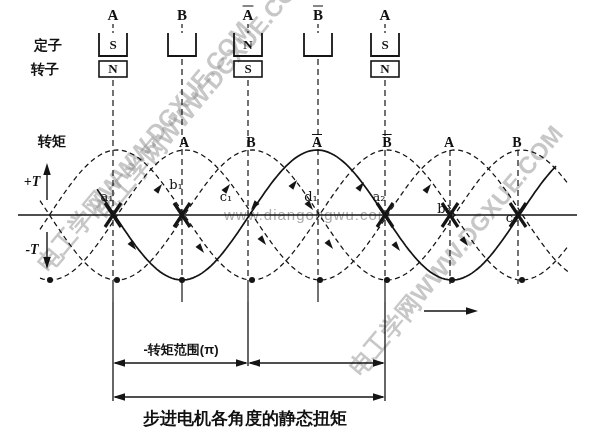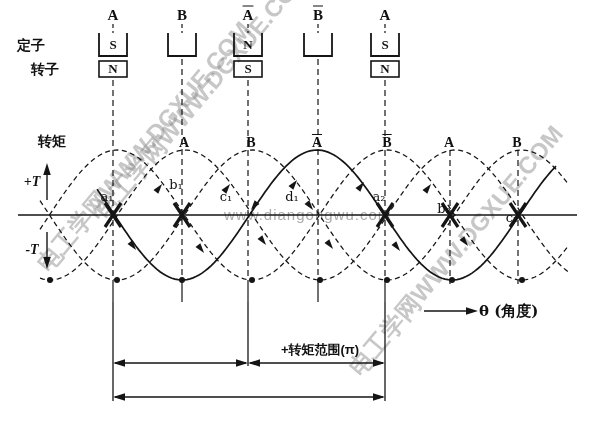--- a/index.html
+++ b/index.html
@@ -27,27 +27,27 @@
 </head>
 <body>
 
 <div id="stage">
 
   <span class="wm-h" style="left: 224px; top: 206px;">www.diangongwu.com</span>
   <span class="wm-d wm-i0" style="left: 30px; top: 258px; transform: rotate(-50deg);">电工学网WWW.DGXUE.COM</span>
   <span class="wm-d wm-i1" style="left: 88px; top: 205px; transform: rotate(-50deg);">电工学网WWW.DGXUE.COM</span>
   <span class="wm-d wm-i2" style="left: 342px; top: 362px; transform: rotate(-50deg);">电工学网WWW.DGXUE.COM</span>
 
-  <span class="lbl cn" style="left:31px;top:46px">定子</span>
+  <span class="lbl cn" style="left:48px;top:46px">定子</span>
   <span class="lbl cn" style="left:45px;top:70px">转子</span>
   <span class="lbl cn" style="left:52px;top:142px">转矩</span>
   <span class="lbl tlab" style="left:32px;top:182px">+T</span>
   <span class="lbl tlab" style="left:32px;top:250px">-T</span>
-  <span class="lbl theta" style="left:479px;top:311px;transform:translate(0,-50%)">θ (角度)</span>
-  <span class="lbl cn range" style="left:320px;top:350px">+转矩范围(π)</span>
+  <span class="lbl cn range" style="left:181px;top:350px">-转矩范围(π)</span>
+  <span class="lbl cn caption" style="left:245px;top:418px">步进电机各角度的静态扭矩</span>
 
   <svg id="art" width="600" height="442">
       <path d="M40.0,229.3L43.0,224.8L46.0,220.3L49.0,215.8L52.0,211.2L55.0,206.7L58.0,202.2L61.0,197.8L64.0,193.5L67.0,189.3L70.0,185.2L73.0,181.2L76.0,177.4L79.0,173.8L82.0,170.4L85.0,167.2L88.0,164.2L91.0,161.5L94.0,159.1L97.0,156.9L100.0,155.0L103.0,153.4L106.0,152.1L109.0,151.1L112.0,150.4L115.0,150.1L118.0,150.0L121.0,150.3L124.0,150.9L127.0,151.8L130.0,153.0L133.0,154.5L136.0,156.3L139.0,158.3L142.0,160.7L145.0,163.3L148.0,166.2L151.0,169.3L154.0,172.6L157.0,176.2L160.0,179.9L163.0,183.8L166.0,187.9L169.0,192.1L172.0,196.4L175.0,200.7L178.0,205.2L181.0,209.7L184.0,214.2L187.0,218.8L190.0,223.3L193.0,227.8L196.0,232.2L199.0,236.5L202.0,240.7L205.0,244.8L208.0,248.8L211.0,252.6L214.0,256.2L217.0,259.6L220.0,262.8L223.0,265.8L226.0,268.5L229.0,270.9L232.0,273.1L235.0,275.0L238.0,276.6L241.0,277.9L244.0,278.9L247.0,279.6L250.0,279.9L253.0,280.0L256.0,279.7L259.0,279.1L262.0,278.2L265.0,277.0L268.0,275.5L271.0,273.7L274.0,271.7L277.0,269.3L280.0,266.7L283.0,263.8L286.0,260.7L289.0,257.4L292.0,253.8L295.0,250.1L298.0,246.2L301.0,242.1L304.0,237.9L307.0,233.6L310.0,229.3L313.0,224.8L316.0,220.3L319.0,215.8L322.0,211.2L325.0,206.7L328.0,202.2L331.0,197.8L334.0,193.5L337.0,189.3L340.0,185.2L343.0,181.2L346.0,177.4L349.0,173.8L352.0,170.4L355.0,167.2L358.0,164.2L361.0,161.5L364.0,159.1L367.0,156.9L370.0,155.0L373.0,153.4L376.0,152.1L379.0,151.1L382.0,150.4L385.0,150.1L388.0,150.0L391.0,150.3L394.0,150.9L397.0,151.8L400.0,153.0L403.0,154.5L406.0,156.3L409.0,158.3L412.0,160.7L415.0,163.3L418.0,166.2L421.0,169.3L424.0,172.6L427.0,176.2L430.0,179.9L433.0,183.8L436.0,187.9L439.0,192.1L442.0,196.4L445.0,200.7L448.0,205.2L451.0,209.7L454.0,214.2L457.0,218.8L460.0,223.3L463.0,227.8L466.0,232.2L469.0,236.5L472.0,240.7L475.0,244.8L478.0,248.8L481.0,252.6L484.0,256.2L487.0,259.6L490.0,262.8L493.0,265.8L496.0,268.5L499.0,270.9L502.0,273.1L505.0,275.0L508.0,276.6L511.0,277.9L514.0,278.9L517.0,279.6L520.0,279.9L523.0,280.0L526.0,279.7L529.0,279.1L532.0,278.2L535.0,277.0L538.0,275.5L541.0,273.7L544.0,271.7L547.0,269.3L550.0,266.7L553.0,263.8L556.0,260.7L559.0,257.4L562.0,253.8L565.0,250.1L568.0,246.2" fill="none" stroke="#151515" stroke-width="1.25" stroke-dasharray="5,3.5"></path>
       <path d="M40.0,278.2L43.0,279.1L46.0,279.7L49.0,280.0L52.0,279.9L55.0,279.6L58.0,278.9L61.0,277.9L64.0,276.6L67.0,275.0L70.0,273.1L73.0,270.9L76.0,268.5L79.0,265.8L82.0,262.8L85.0,259.6L88.0,256.2L91.0,252.6L94.0,248.8L97.0,244.8L100.0,240.7L103.0,236.5L106.0,232.2L109.0,227.8L112.0,223.3L115.0,218.8L118.0,214.2L121.0,209.7L124.0,205.2L127.0,200.7L130.0,196.4L133.0,192.1L136.0,187.9L139.0,183.8L142.0,179.9L145.0,176.2L148.0,172.6L151.0,169.3L154.0,166.2L157.0,163.3L160.0,160.7L163.0,158.3L166.0,156.3L169.0,154.5L172.0,153.0L175.0,151.8L178.0,150.9L181.0,150.3L184.0,150.0L187.0,150.1L190.0,150.4L193.0,151.1L196.0,152.1L199.0,153.4L202.0,155.0L205.0,156.9L208.0,159.1L211.0,161.5L214.0,164.2L217.0,167.2L220.0,170.4L223.0,173.8L226.0,177.4L229.0,181.2L232.0,185.2L235.0,189.3L238.0,193.5L241.0,197.8L244.0,202.2L247.0,206.7L250.0,211.2L253.0,215.8L256.0,220.3L259.0,224.8L262.0,229.3L265.0,233.6L268.0,237.9L271.0,242.1L274.0,246.2L277.0,250.1L280.0,253.8L283.0,257.4L286.0,260.7L289.0,263.8L292.0,266.7L295.0,269.3L298.0,271.7L301.0,273.7L304.0,275.5L307.0,277.0L310.0,278.2L313.0,279.1L316.0,279.7L319.0,280.0L322.0,279.9L325.0,279.6L328.0,278.9L331.0,277.9L334.0,276.6L337.0,275.0L340.0,273.1L343.0,270.9L346.0,268.5L349.0,265.8L352.0,262.8L355.0,259.6L358.0,256.2L361.0,252.6L364.0,248.8L367.0,244.8L370.0,240.7L373.0,236.5L376.0,232.2L379.0,227.8L382.0,223.3L385.0,218.8L388.0,214.2L391.0,209.7L394.0,205.2L397.0,200.7L400.0,196.4L403.0,192.1L406.0,187.9L409.0,183.8L412.0,179.9L415.0,176.2L418.0,172.6L421.0,169.3L424.0,166.2L427.0,163.3L430.0,160.7L433.0,158.3L436.0,156.3L439.0,154.5L442.0,153.0L445.0,151.8L448.0,150.9L451.0,150.3L454.0,150.0L457.0,150.1L460.0,150.4L463.0,151.1L466.0,152.1L469.0,153.4L472.0,155.0L475.0,156.9L478.0,159.1L481.0,161.5L484.0,164.2L487.0,167.2L490.0,170.4L493.0,173.8L496.0,177.4L499.0,181.2L502.0,185.2L505.0,189.3L508.0,193.5L511.0,197.8L514.0,202.2L517.0,206.7L520.0,211.2L523.0,215.8L526.0,220.3L529.0,224.8L532.0,229.3L535.0,233.6L538.0,237.9L541.0,242.1L544.0,246.2L547.0,250.1L550.0,253.8L553.0,257.4L556.0,260.7L559.0,263.8L562.0,266.7L565.0,269.3L568.0,271.7" fill="none" stroke="#151515" stroke-width="1.25" stroke-dasharray="5,3.5"></path>
       <path d="M40.0,200.7L43.0,205.2L46.0,209.7L49.0,214.2L52.0,218.8L55.0,223.3L58.0,227.8L61.0,232.2L64.0,236.5L67.0,240.7L70.0,244.8L73.0,248.8L76.0,252.6L79.0,256.2L82.0,259.6L85.0,262.8L88.0,265.8L91.0,268.5L94.0,270.9L97.0,273.1L100.0,275.0L103.0,276.6L106.0,277.9L109.0,278.9L112.0,279.6L115.0,279.9L118.0,280.0L121.0,279.7L124.0,279.1L127.0,278.2L130.0,277.0L133.0,275.5L136.0,273.7L139.0,271.7L142.0,269.3L145.0,266.7L148.0,263.8L151.0,260.7L154.0,257.4L157.0,253.8L160.0,250.1L163.0,246.2L166.0,242.1L169.0,237.9L172.0,233.6L175.0,229.3L178.0,224.8L181.0,220.3L184.0,215.8L187.0,211.2L190.0,206.7L193.0,202.2L196.0,197.8L199.0,193.5L202.0,189.3L205.0,185.2L208.0,181.2L211.0,177.4L214.0,173.8L217.0,170.4L220.0,167.2L223.0,164.2L226.0,161.5L229.0,159.1L232.0,156.9L235.0,155.0L238.0,153.4L241.0,152.1L244.0,151.1L247.0,150.4L250.0,150.1L253.0,150.0L256.0,150.3L259.0,150.9L262.0,151.8L265.0,153.0L268.0,154.5L271.0,156.3L274.0,158.3L277.0,160.7L280.0,163.3L283.0,166.2L286.0,169.3L289.0,172.6L292.0,176.2L295.0,179.9L298.0,183.8L301.0,187.9L304.0,192.1L307.0,196.4L310.0,200.7L313.0,205.2L316.0,209.7L319.0,214.2L322.0,218.8L325.0,223.3L328.0,227.8L331.0,232.2L334.0,236.5L337.0,240.7L340.0,244.8L343.0,248.8L346.0,252.6L349.0,256.2L352.0,259.6L355.0,262.8L358.0,265.8L361.0,268.5L364.0,270.9L367.0,273.1L370.0,275.0L373.0,276.6L376.0,277.9L379.0,278.9L382.0,279.6L385.0,279.9L388.0,280.0L391.0,279.7L394.0,279.1L397.0,278.2L400.0,277.0L403.0,275.5L406.0,273.7L409.0,271.7L412.0,269.3L415.0,266.7L418.0,263.8L421.0,260.7L424.0,257.4L427.0,253.8L430.0,250.1L433.0,246.2L436.0,242.1L439.0,237.9L442.0,233.6L445.0,229.3L448.0,224.8L451.0,220.3L454.0,215.8L457.0,211.2L460.0,206.7L463.0,202.2L466.0,197.8L469.0,193.5L472.0,189.3L475.0,185.2L478.0,181.2L481.0,177.4L484.0,173.8L487.0,170.4L490.0,167.2L493.0,164.2L496.0,161.5L499.0,159.1L502.0,156.9L505.0,155.0L508.0,153.4L511.0,152.1L514.0,151.1L517.0,150.4L520.0,150.1L523.0,150.0L526.0,150.3L529.0,150.9L532.0,151.8L535.0,153.0L538.0,154.5L541.0,156.3L544.0,158.3L547.0,160.7L550.0,163.3L553.0,166.2L556.0,169.3L559.0,172.6L562.0,176.2L565.0,179.9L568.0,183.8" fill="none" stroke="#151515" stroke-width="1.25" stroke-dasharray="5,3.5"></path>
       <path d="M97.0,189.3L100.0,193.5L103.0,197.8L106.0,202.2L109.0,206.7L112.0,211.2L115.0,215.8L118.0,220.3L121.0,224.8L124.0,229.3L127.0,233.6L130.0,237.9L133.0,242.1L136.0,246.2L139.0,250.1L142.0,253.8L145.0,257.4L148.0,260.7L151.0,263.8L154.0,266.7L157.0,269.3L160.0,271.7L163.0,273.7L166.0,275.5L169.0,277.0L172.0,278.2L175.0,279.1L178.0,279.7L181.0,280.0L184.0,279.9L187.0,279.6L190.0,278.9L193.0,277.9L196.0,276.6L199.0,275.0L202.0,273.1L205.0,270.9L208.0,268.5L211.0,265.8L214.0,262.8L217.0,259.6L220.0,256.2L223.0,252.6L226.0,248.8L229.0,244.8L232.0,240.7L235.0,236.5L238.0,232.2L241.0,227.8L244.0,223.3L247.0,218.8L250.0,214.2L253.0,209.7L256.0,205.2L259.0,200.7L262.0,196.4L265.0,192.1L268.0,187.9L271.0,183.8L274.0,179.9L277.0,176.2L280.0,172.6L283.0,169.3L286.0,166.2L289.0,163.3L292.0,160.7L295.0,158.3L298.0,156.3L301.0,154.5L304.0,153.0L307.0,151.8L310.0,150.9L313.0,150.3L316.0,150.0L319.0,150.1L322.0,150.4L325.0,151.1L328.0,152.1L331.0,153.4L334.0,155.0L337.0,156.9L340.0,159.1L343.0,161.5L346.0,164.2L349.0,167.2L352.0,170.4L355.0,173.8L358.0,177.4L361.0,181.2L364.0,185.2L367.0,189.3L370.0,193.5L373.0,197.8L376.0,202.2L379.0,206.7L382.0,211.2L385.0,215.8L388.0,220.3L391.0,224.8L394.0,229.3L397.0,233.6L400.0,237.9L403.0,242.1L406.0,246.2L409.0,250.1L412.0,253.8L415.0,257.4L418.0,260.7L421.0,263.8L424.0,266.7L427.0,269.3L430.0,271.7L433.0,273.7L436.0,275.5L439.0,277.0L442.0,278.2L445.0,279.1L448.0,279.7L451.0,280.0L454.0,279.9L457.0,279.6L460.0,278.9L463.0,277.9L466.0,276.6L469.0,275.0L472.0,273.1L475.0,270.9L478.0,268.5L481.0,265.8L484.0,262.8L487.0,259.6L490.0,256.2L493.0,252.6L496.0,248.8L499.0,244.8L502.0,240.7L505.0,236.5L508.0,232.2L511.0,227.8L514.0,223.3L517.0,218.8L520.0,214.2L523.0,209.7L526.0,205.2L529.0,200.7L532.0,196.4L535.0,192.1L538.0,187.9L541.0,183.8L544.0,179.9L547.0,176.2L550.0,172.6L553.0,169.3L556.0,166.2" fill="none" stroke="#151515" stroke-width="1.7"></path>
       <line x1="18" y1="215" x2="577" y2="215" stroke="#151515" stroke-width="1.5"></line>
       <line x1="47" y1="200" x2="47" y2="171" stroke="#151515" stroke-width="1.4"></line>
       <path d="M -6,-3.7199999999999998 L 6,0 L -6,3.7199999999999998 Z" fill="#151515" transform="translate(47,169) rotate(-90)"></path>
       <line x1="47" y1="232" x2="47" y2="261" stroke="#151515" stroke-width="1.4"></line>
@@ -136,17 +136,17 @@
     <span class="lbl serif pole" style="left: 385px; top: 69px;">N</span>
     <span class="lbl serif peak" style="left: 184px; top: 143px;">A</span>
     <span class="lbl serif peak" style="left: 251px; top: 143px;">B</span>
     <span class="lbl serif peak ov" style="left: 317px; top: 143px;">A</span>
     <span class="lbl serif peak ov" style="left: 387px; top: 143px;">B</span>
     <span class="lbl serif peak" style="left: 449px; top: 143px;">A</span>
     <span class="lbl serif peak" style="left: 517px; top: 143px;">B</span>
     <span class="lbl zero" style="left: 107px; top: 196px;">a₁</span>
     <span class="lbl zero" style="left: 176px; top: 184px;">b₁</span>
     <span class="lbl zero" style="left: 226px; top: 196px;">c₁</span>
-    <span class="lbl zero" style="left: 292px; top: 196px;">d₁</span>
+    <span class="lbl zero" style="left: 311px; top: 196px;">d₁</span>
     <span class="lbl zero" style="left: 379px; top: 196px;">a₂</span>
     <span class="lbl zero" style="left: 444px; top: 208px;">b₂</span>
     <span class="lbl zero" style="left: 512px; top: 196px; margin-top: 21px;">c₂</span>
   </div>
 
 </body></html>

